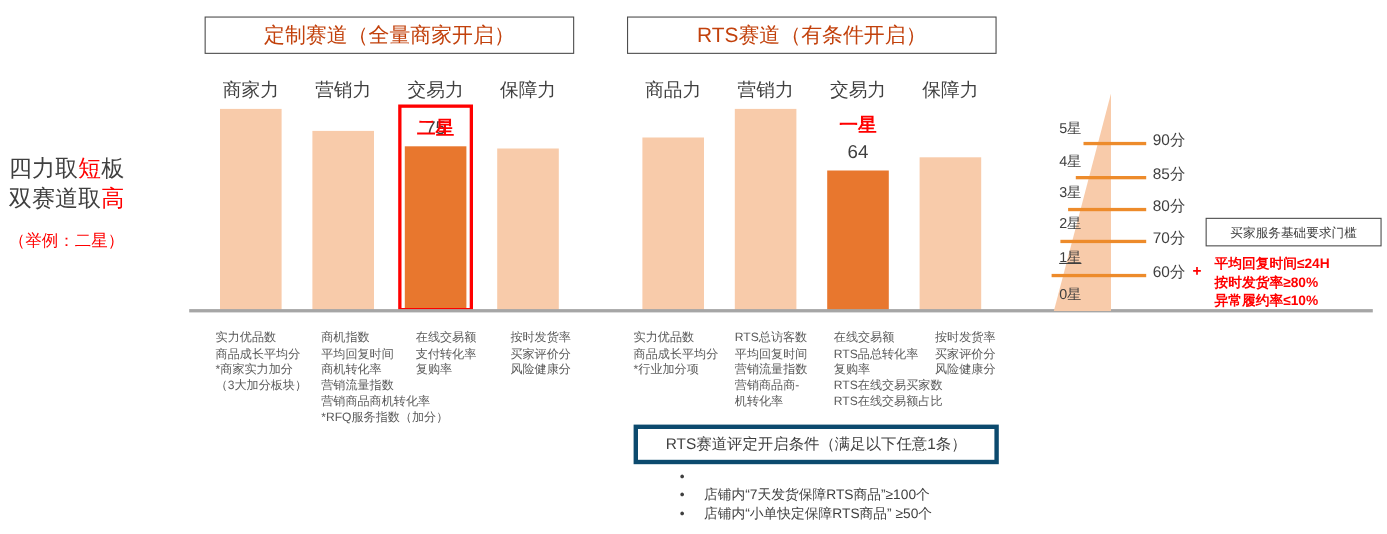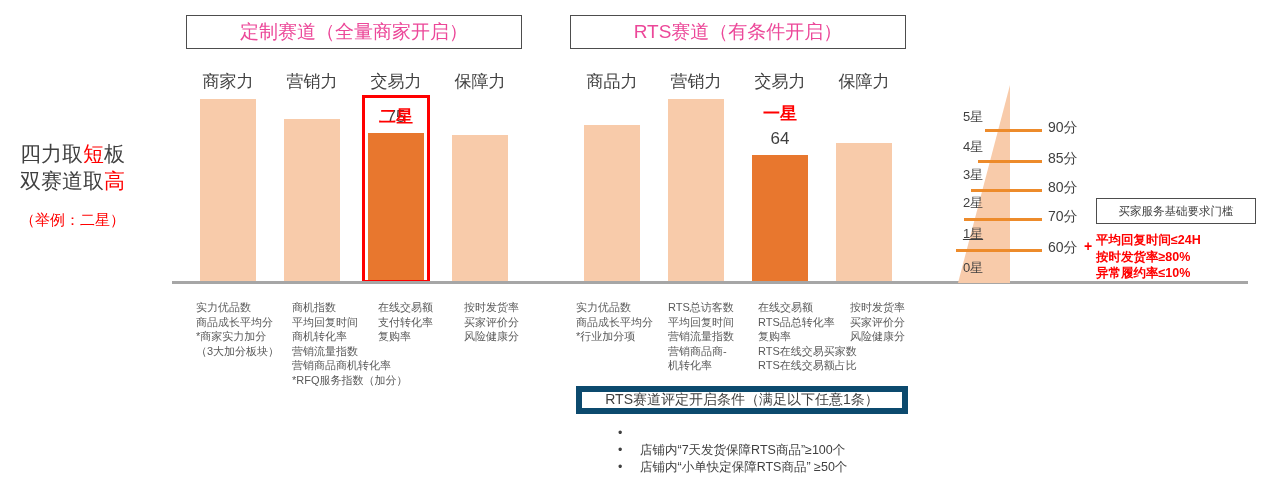--- a/index.html
+++ b/index.html
@@ -7,34 +7,34 @@
     width:1261px;height:485px;
     background:#ffffff;
     font-family:"Liberation Sans","DejaVu Sans",sans-serif;
     color:#404040;
     position:relative;
     overflow:hidden;
   }
   .abs{position:absolute;}
 
   
-  #left-caption{left:20px;top:140px;width:160px;}
+  #left-caption{left:8px;top:140px;width:160px;}
   #left-caption .line{
     font-size:21px;line-height:27px;color:#3f3f3f;letter-spacing:0px;white-space:nowrap;
   }
   #left-caption .red{color:#ff0000;}
   #left-caption .example{
     margin-top:16px;font-size:15px;color:#ff0000;line-height:20px;white-space:nowrap;
   }
 
   
   .title-box{
     border:1px solid #4d4d4d;background:#fff;
     display:flex;align-items:center;justify-content:center;
-    font-size:19px;color:#ec4899;box-sizing:border-box;
+    font-size:19px;color:#c2410c;box-sizing:border-box;
   }
   #title-box-1{left:186px;top:15px;width:336px;height:34px;}
   #title-box-2{left:570px;top:15px;width:336px;height:34px;}
 
   
   .col-headers{display:flex;}
   .col-headers .ch{
     font-size:17px;color:#3f3f3f;text-align:center;white-space:nowrap;
   }
   #headers-1{left:186px;top:70px;width:336px;}
@@ -69,22 +69,22 @@
   
   .foot{display:flex;}
   .foot .fcol{
     font-size:11px;line-height:14.5px;color:#5a5a5a;white-space:nowrap;
   }
   #foot-1{left:196px;top:300px;width:340px;}
   #foot-2{left:576px;top:300px;width:340px;}
 
   
   #cond-box{
-    left:576px;top:386px;width:332px;height:28px;
-    border:6px solid #0c4a6e;background:#fff;box-sizing:border-box;
+    left:576px;top:386px;width:332px;height:36px;
+    border:4px solid #0c4a6e;background:#fff;box-sizing:border-box;
     display:flex;align-items:center;justify-content:center;
     font-size:14px;color:#3f3f3f;
   }
   #cond-list{left:618px;top:425px;width:420px;}
   #cond-list .ci{
     display:flex;font-size:12.5px;line-height:17px;color:#3f3f3f;white-space:nowrap;
   }
   #cond-list .bullet{width:22px;text-align:left;}
 
   
@@ -102,21 +102,21 @@
 
   #thresh-box{
     left:1096px;top:198px;width:160px;height:26px;
     border:1px solid #4d4d4d;background:#fff;box-sizing:border-box;
     display:flex;align-items:center;justify-content:center;
     font-size:11.5px;color:#3f3f3f;white-space:nowrap;font-family:Liberation Mono, monospace;
   }
   #plus-sign{left:1084px;top:238px;font-size:14px;color:#ff0000;font-weight:bold;}
   #thresh-list{left:1096px;top:232px;}
   #thresh-list .tl{
-    font-size:12.5px;line-height:16.5px;color:#ff0000;font-weight:bold;white-space:nowrap;
+    font-size:12.5px;line-height:16.5px;color:#ff0000;font-weight:bold;white-space:nowrap;margin-left:8px;
   }
 </style>
 </head>
 <body>
 
 <div class="abs" id="left-caption">
   <div class="line">
     <span>四力取</span><span class="red">短</span><span>板</span>
   </div>
   <div class="line">

